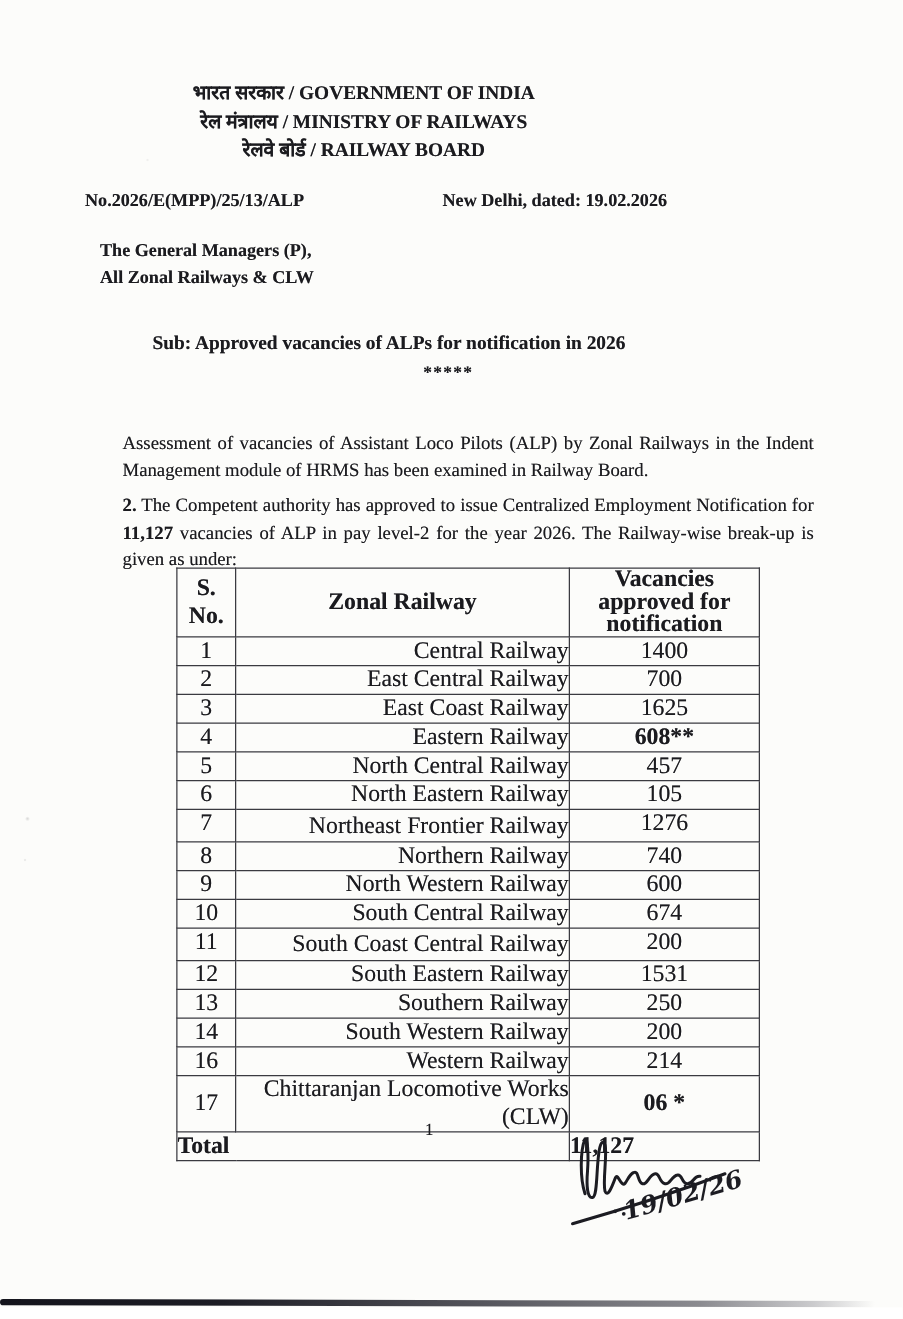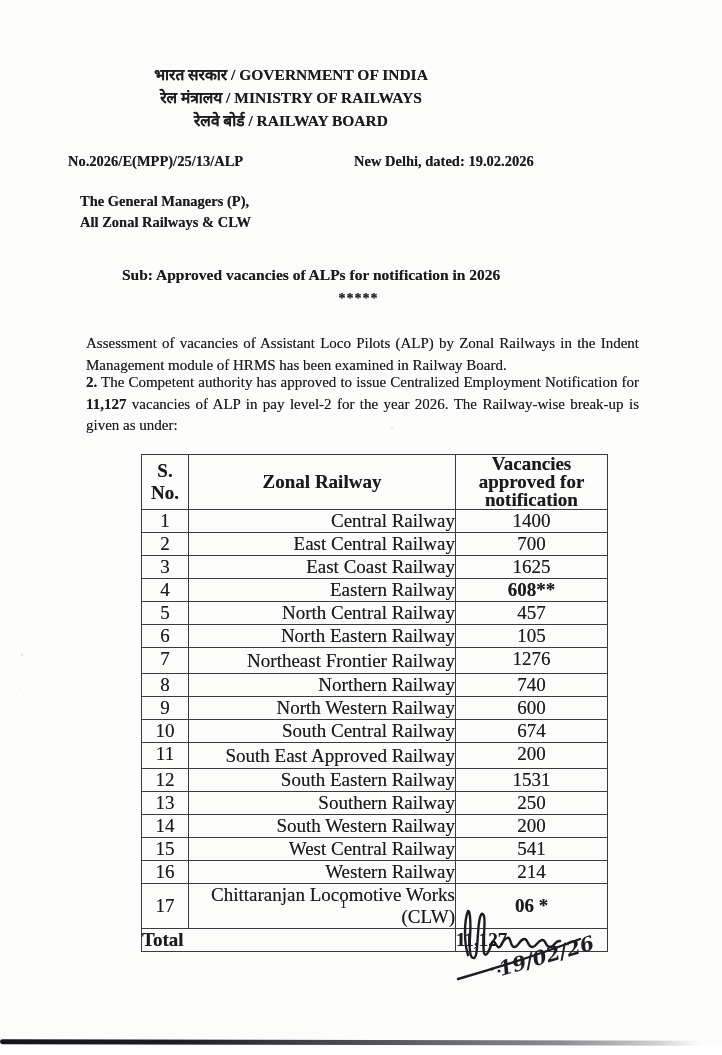--- a/index.html
+++ b/index.html
@@ -28,23 +28,23 @@
   }
   .ref-row{ position:absolute; top:153px; left:0; width:722px; font-weight:bold; font-size:14.5px; }
   .ref-number{ position:absolute; left:68px; top:0; white-space:nowrap; }
   .place-date{ position:absolute; left:354px; top:0; white-space:nowrap; }
 
   .addressee{ position:absolute; top:191px; left:80px; font-weight:bold; font-size:14.5px; line-height:21px; }
 
   .subject{ position:absolute; top:266px; left:82px; font-weight:bold; font-size:15.5px;margin-left:40px; }
   .stars{ position:absolute; top:291px; left:82px; width:553px; text-align:center; font-weight:bold; font-size:14px; letter-spacing:1px; }
 
-  .para{ position:absolute; left:82px; width:553px; margin:4px; font-size:15px; line-height:21.5px; text-align:justify; }
+  .para{ position:absolute; left:82px; width:553px; margin:16px; font-size:15px; line-height:21.5px; text-align:justify; }
   .para1{ top:329px; }
-  .para2{ top:368px; }
+  .para2{ top:379px; }
   .para b{ font-weight:bold; }
 
   table.vac{
     position:absolute; top:454px; left:141px;
     border-collapse:collapse; table-layout:fixed;
     width:466px; font-size:19px; color:#1b1b1f;
   }
   table.vac th, table.vac td{
     border:1.2px solid #3a3a40;
     padding:0; overflow:hidden;
@@ -169,42 +169,37 @@
           <td class="railway">North Western Railway</td>
           <td class="val">600</td>
         </tr>
         <tr>
           <td class="sno">10</td>
           <td class="railway">South Central Railway</td>
           <td class="val">674</td>
         </tr>
         <tr class="tall">
           <td class="sno">11</td>
-          <td class="railway">South East Approved Railway</td>
+          <td class="railway">South Coast Central Railway</td>
           <td class="val">200</td>
         </tr>
         <tr>
           <td class="sno">12</td>
           <td class="railway">South Eastern Railway</td>
           <td class="val">1531</td>
         </tr>
         <tr>
           <td class="sno">13</td>
           <td class="railway">Southern Railway</td>
           <td class="val">250</td>
         </tr>
         <tr>
           <td class="sno">14</td>
           <td class="railway">South Western Railway</td>
           <td class="val">200</td>
-        </tr>
-        <tr>
-          <td class="sno">15</td>
-          <td class="railway">West Central Railway</td>
-          <td class="val">541</td>
         </tr>
         <tr>
           <td class="sno">16</td>
           <td class="railway">Western Railway</td>
           <td class="val">214</td>
         </tr>
         <tr class="last-row">
           <td class="sno">17</td>
           <td class="railway">Chittaranjan Locomotive Works (CLW)</td>
           <td class="val bold">06 *</td>

